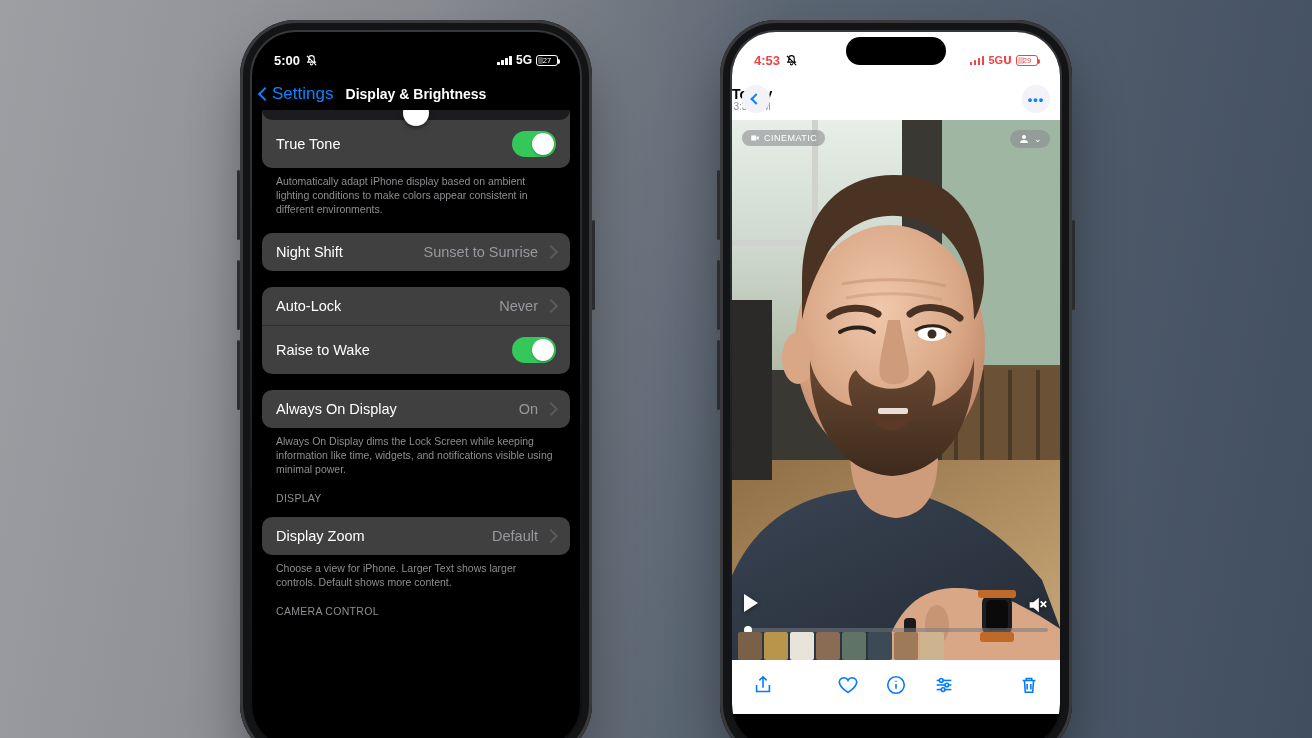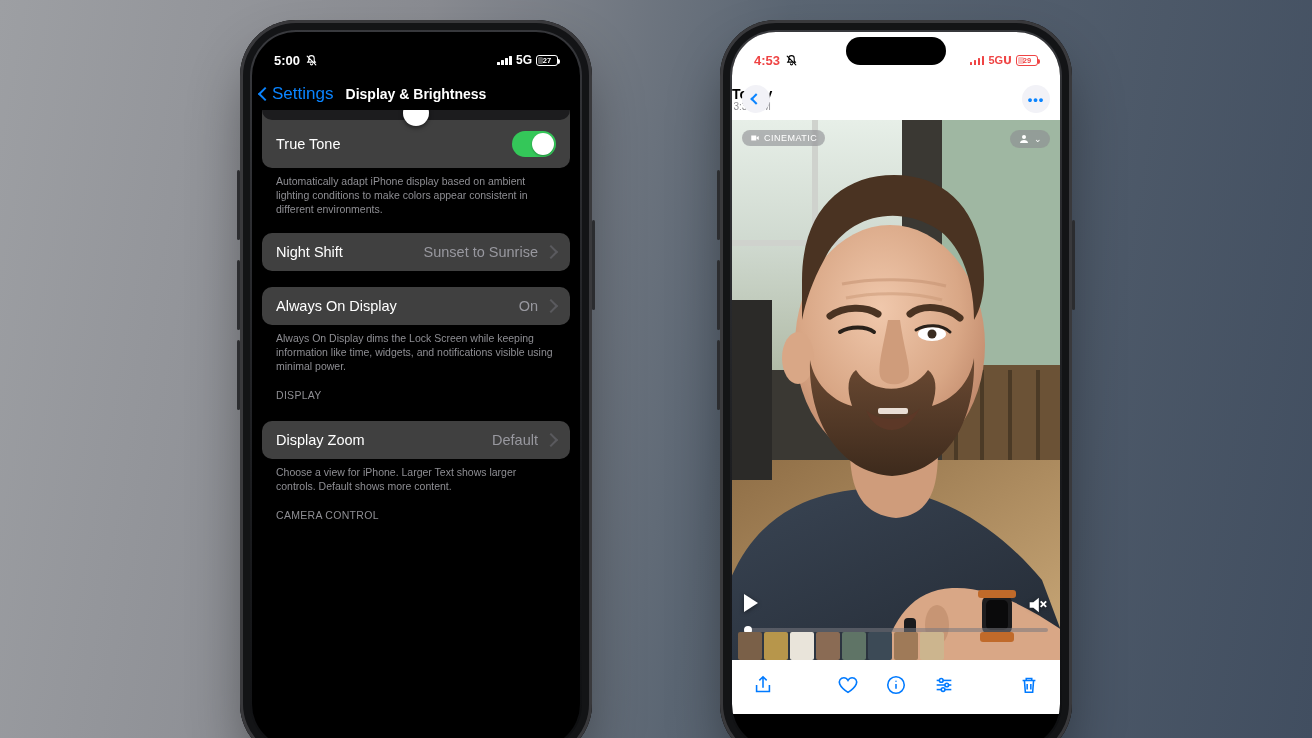--- a/index.html
+++ b/index.html
@@ -40,21 +40,21 @@
   .bell-slash-icon{width:13px;height:13px;position:relative;display:inline-block}
   .bell-slash-icon svg{width:100%;height:100%;display:block}
 
   .signal-bars{display:inline-flex;align-items:flex-end;gap:1.5px;height:10px}
   .signal-bars span{width:2.5px;background:currentColor;border-radius:.6px}
   .signal-bars span:nth-child(1){height:3px}
   .signal-bars span:nth-child(2){height:5px}
   .signal-bars span:nth-child(3){height:7px}
   .signal-bars span:nth-child(4){height:9.5px}
 
-  .battery{position:relative;width:22px;height:11px;border:1px solid currentColor;border-radius:3px;display:flex;align-items:center;justify-content:center;font-size:7.5px;font-weight:700}
+  .battery{position:relative;width:22px;height:11px;border:1px solid currentColor;border-radius:3px;display:flex;align-items:center;justify-content:center;font-size:7.5px;font-weight:400}
   .battery::after{content:"";position:absolute;right:-3px;top:3px;width:2px;height:5px;background:currentColor;border-radius:0 2px 2px 0}
   .battery .fill{position:absolute;left:1px;top:1px;bottom:1px;background:currentColor;border-radius:1.5px;opacity:.35}
 
   
   .ph-dark .status-bar{color:#fff}
   .nav-bar{position:relative;height:32px;display:flex;align-items:center;justify-content:center;color:#fff;font-weight:600;font-size:14px}
   .nav-back{position:absolute;left:8px;display:flex;align-items:center;gap:2px;color:#0a84ff;font-weight:400;font-size:17px}
   .chev{width:10px;height:10px;border-left:2px solid currentColor;border-bottom:2px solid currentColor;transform:rotate(45deg)}
   .chev.r{transform:rotate(-135deg)}
 
@@ -67,21 +67,21 @@
   .row + .row{border-top:1px solid #2e2e31}
   .row .label{color:#fff;font-size:14.5px}
   .row .value-wrap{display:flex;align-items:center;gap:8px;color:#98989f}
   .row .value{font-size:14.5px}
 
   .toggle{position:relative;width:44px;height:26px;border-radius:13px;background:#34c759}
   .toggle::after{content:"";position:absolute;right:2px;top:2px;width:22px;height:22px;background:#fff;border-radius:50%;box-shadow:0 1px 2px rgba(0,0,0,.3)}
 
   .footer-text{color:#8e8e93;font-size:10.5px;line-height:1.35;padding:6px 14px 0}
   .header-text{color:#8e8e93;font-size:10.5px;letter-spacing:.3px;padding:16px 14px 6px;text-transform:uppercase}
-  .group.after-header{margin-top:14px}
+  .group.after-header{margin-top:7px}
 
   
   .ph-light .screen{background:#000}
   .top-white{background:#fff;color:#000}
   .ph-light .status-bar{color:#ef4444}
   .photos-nav{position:relative;height:42px;display:flex;align-items:center;background:#fff}
   .nav-icon-btn{position:absolute;width:28px;height:28px;border-radius:50%;background:#f2f2f7;display:flex;align-items:center;justify-content:center;color:#0a84ff}
   .nav-icon-btn.left{left:10px}
   .nav-icon-btn.right{right:10px}
   .nav-title{text-align:center;line-height:1}
@@ -169,20 +169,33 @@
         <div class="group">
           <div class="row">
             <span class="label">Night Shift</span>
             <span class="value-wrap">
               <span class="value">Sunset to Sunrise</span>
               <span class="chev r" style="color:#5a5a5e"></span>
             </span>
           </div>
         </div>
 
+        <div class="group">
+          <div class="row">
+            <span class="label">Auto-Lock</span>
+            <span class="value-wrap">
+              <span class="value">Never</span>
+              <span class="chev r" style="color:#5a5a5e"></span>
+            </span>
+          </div>
+          <div class="row">
+            <span class="label">Raise to Wake</span>
+            <span class="toggle"></span>
+          </div>
+        </div>
 
         <div class="group">
           <div class="row">
             <span class="label">Always On Display</span>
             <span class="value-wrap">
               <span class="value">On</span>
               <span class="chev r" style="color:#5a5a5e"></span>
             </span>
           </div>
         </div>

